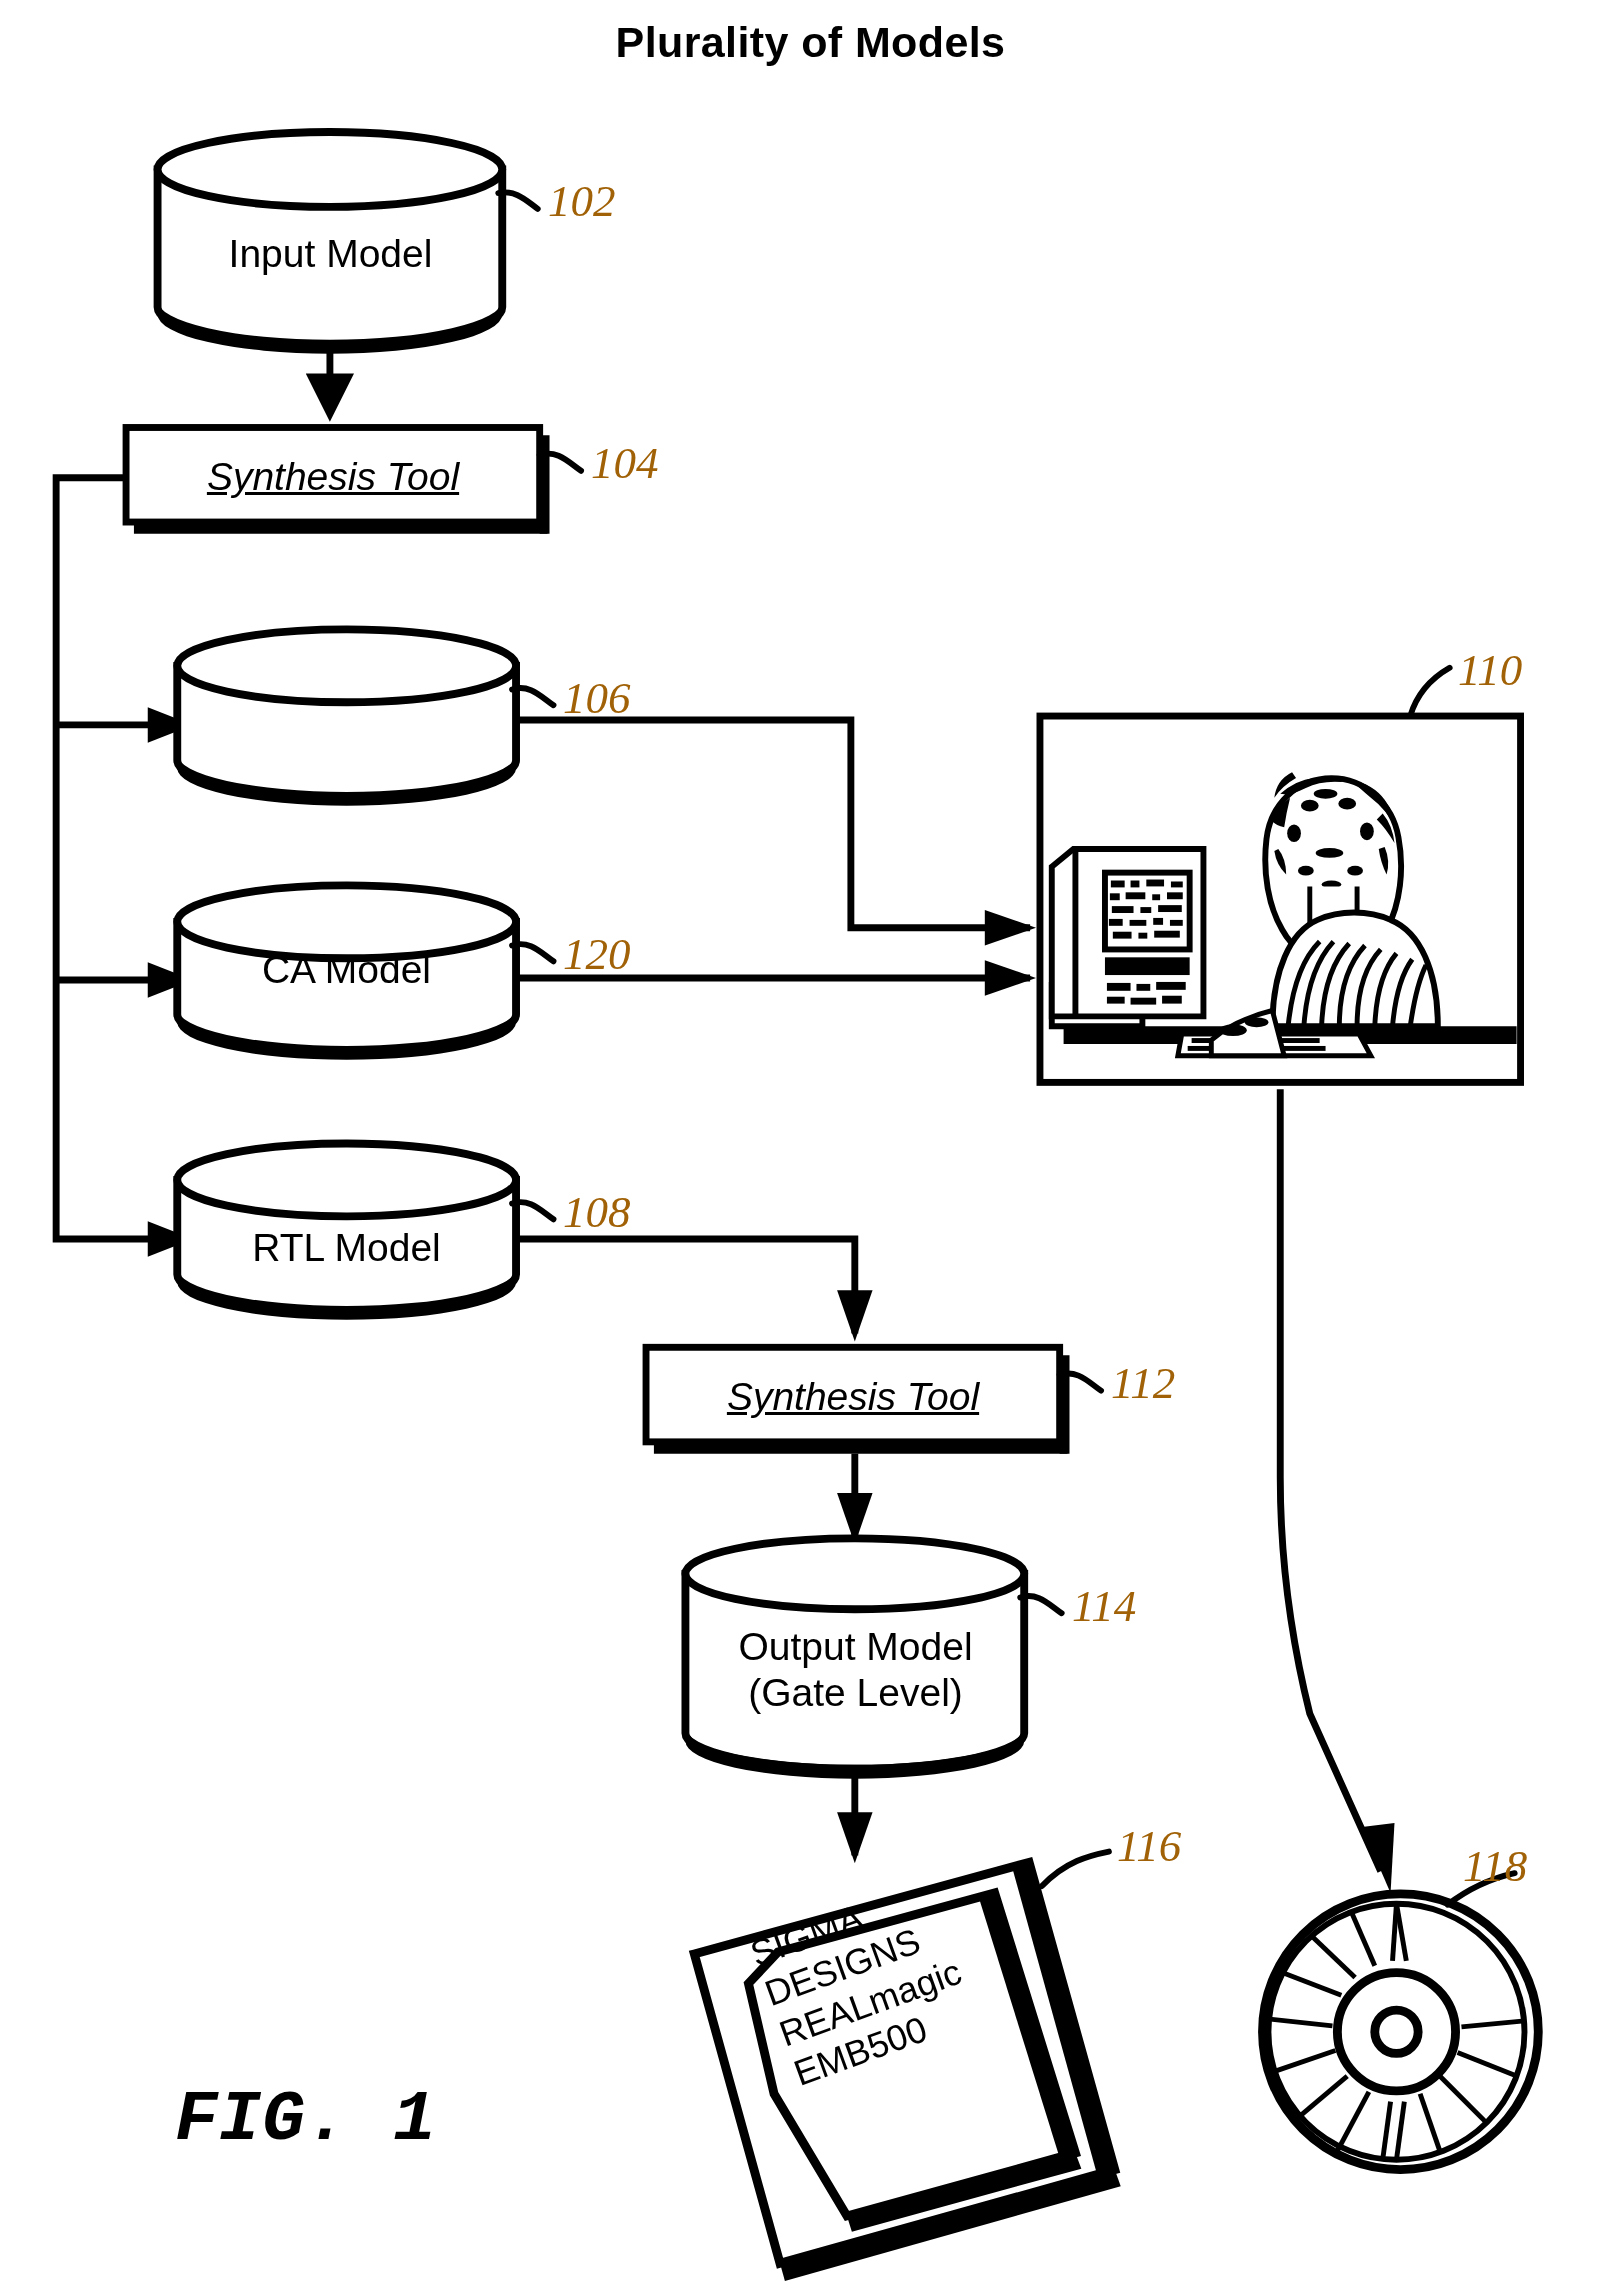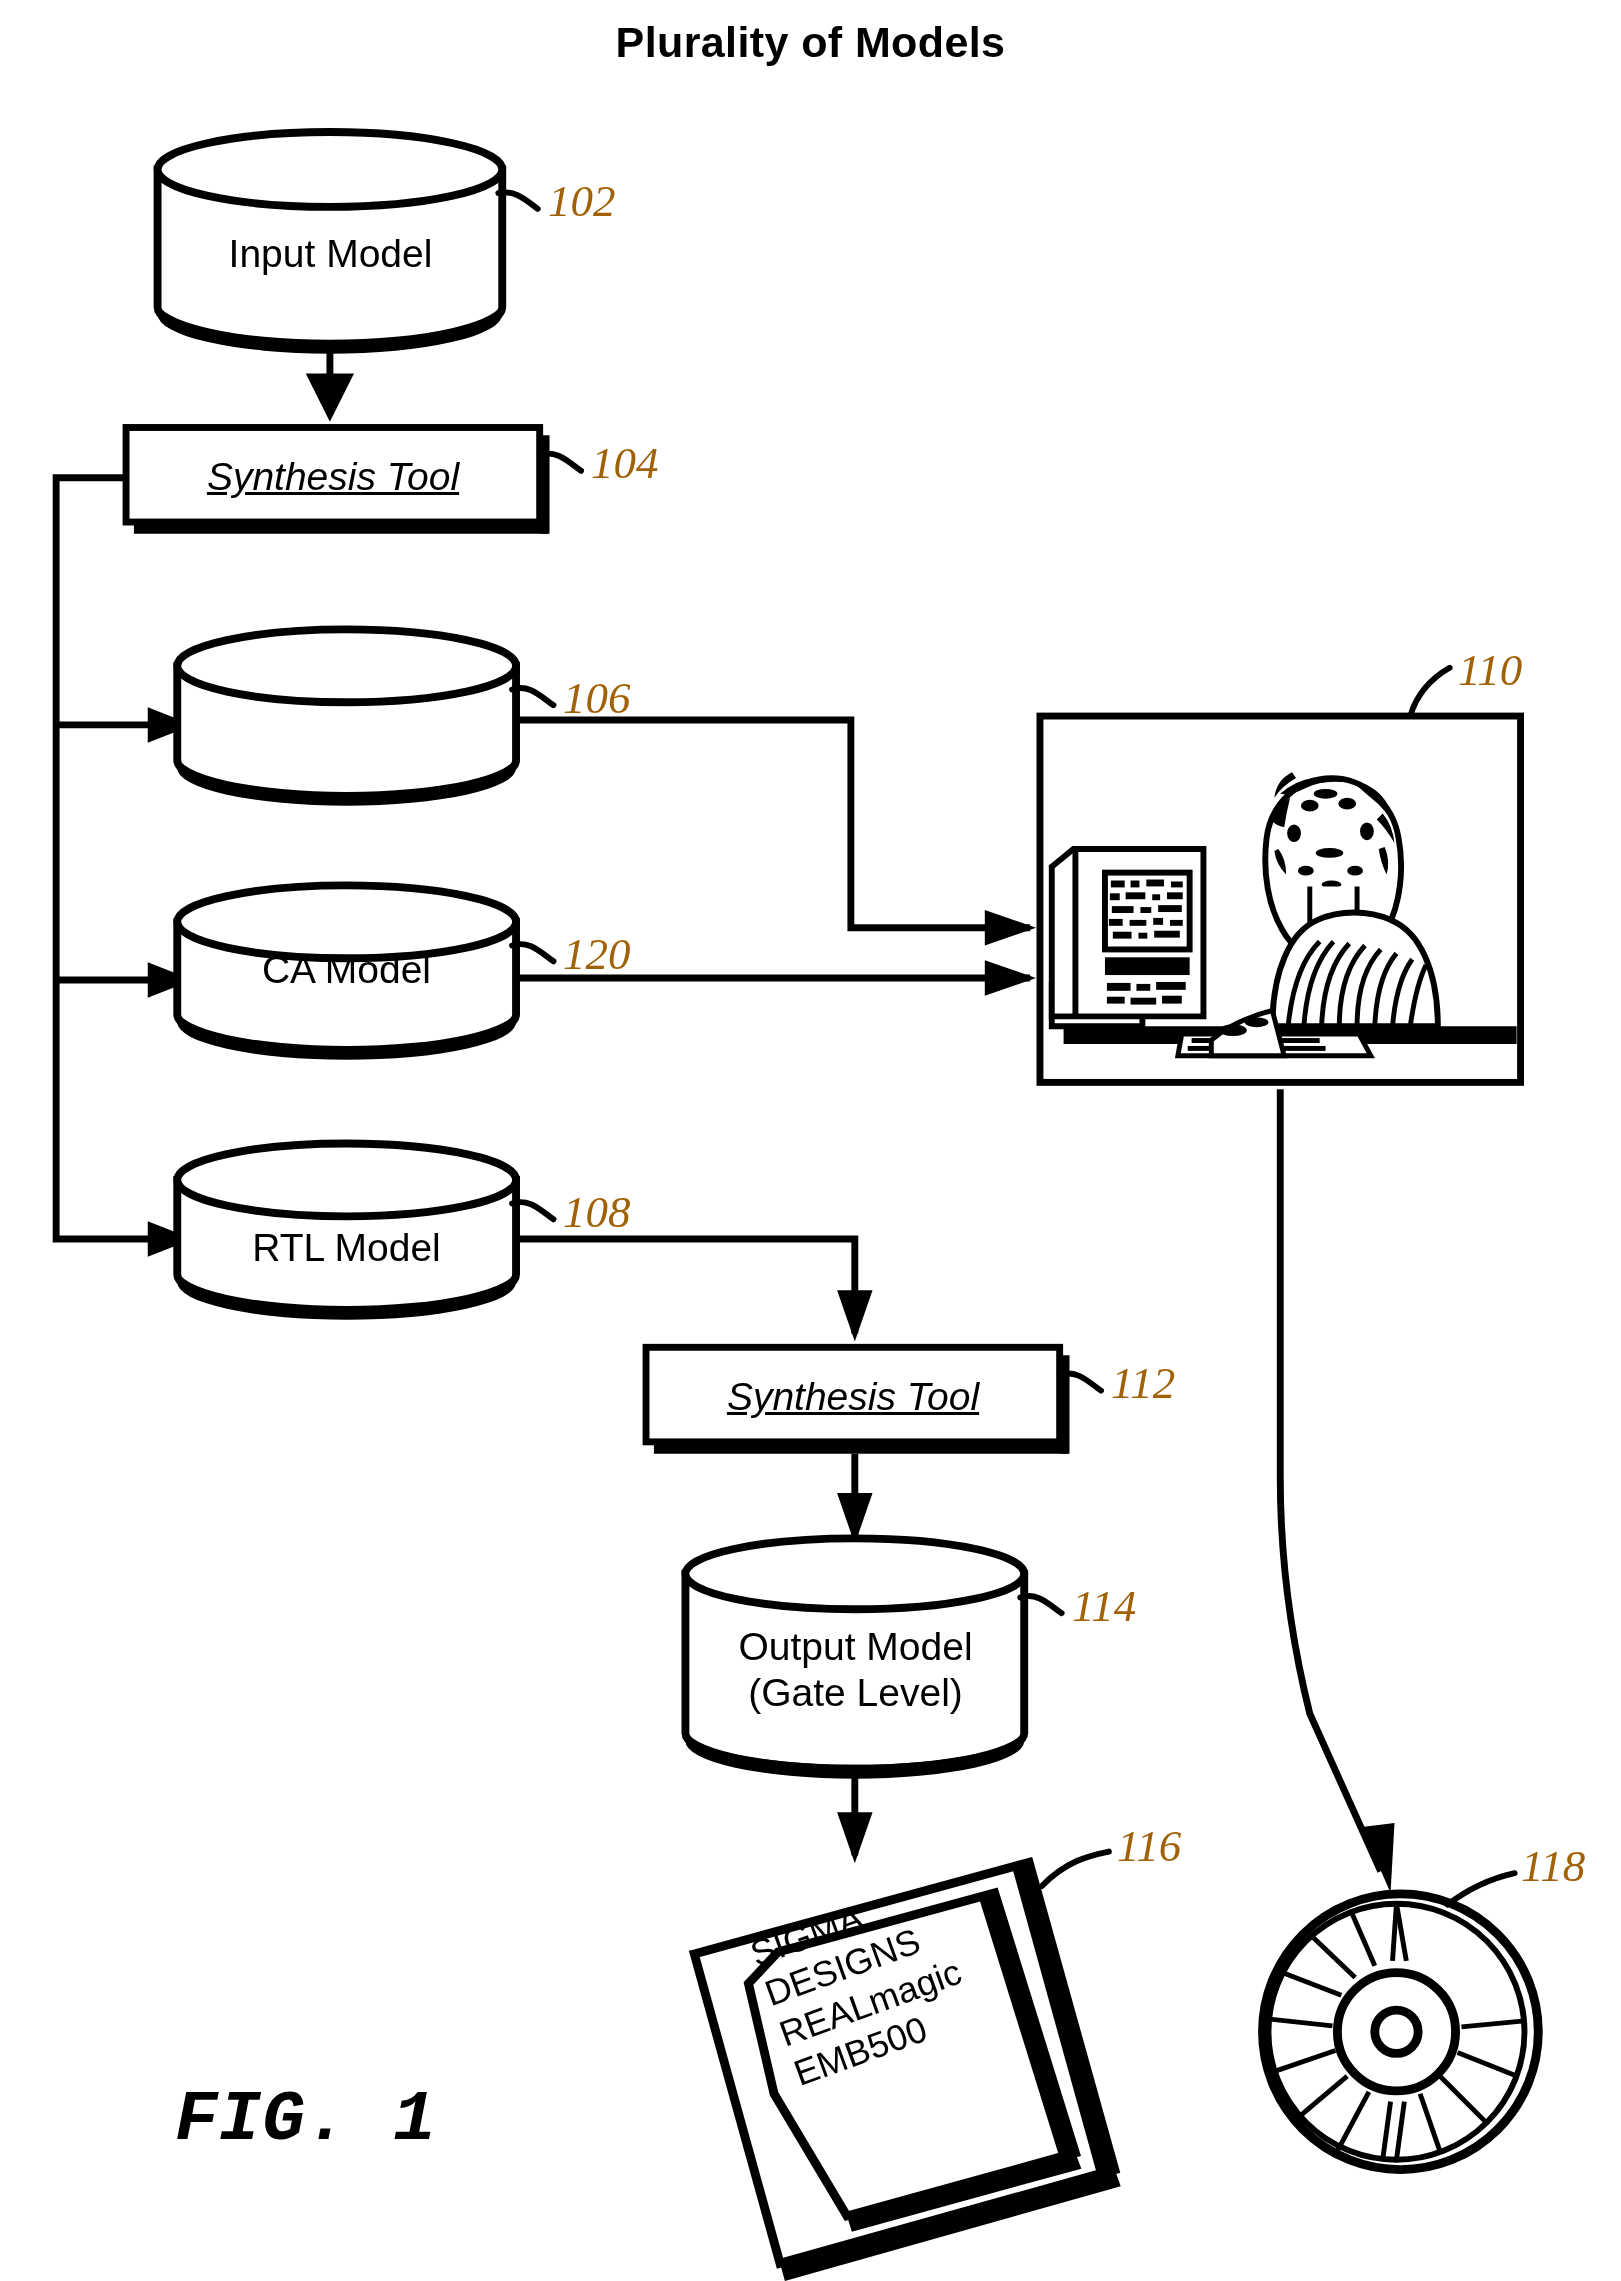--- a/index.html
+++ b/index.html
@@ -340,18 +340,18 @@
   <div class="refnum" style="left:1072px; top:1580px;">114</div>
 
   <div class="chip-text">
     <div>SIGMA</div>
     <div>DESIGNS</div>
     <div>REALmagic</div>
     <div>EMB500</div>
   </div>
   <div class="refnum" style="left:1117px; top:1820px;">116</div>
 
-  <div class="refnum" style="left:1521px; top:1840px;">118</div>
+  <div class="refnum" style="left:1463px; top:1840px;">118</div>
 
   <div id="fig-caption">FIG. 1</div>
 
 </div>
 
 
 </body></html>

